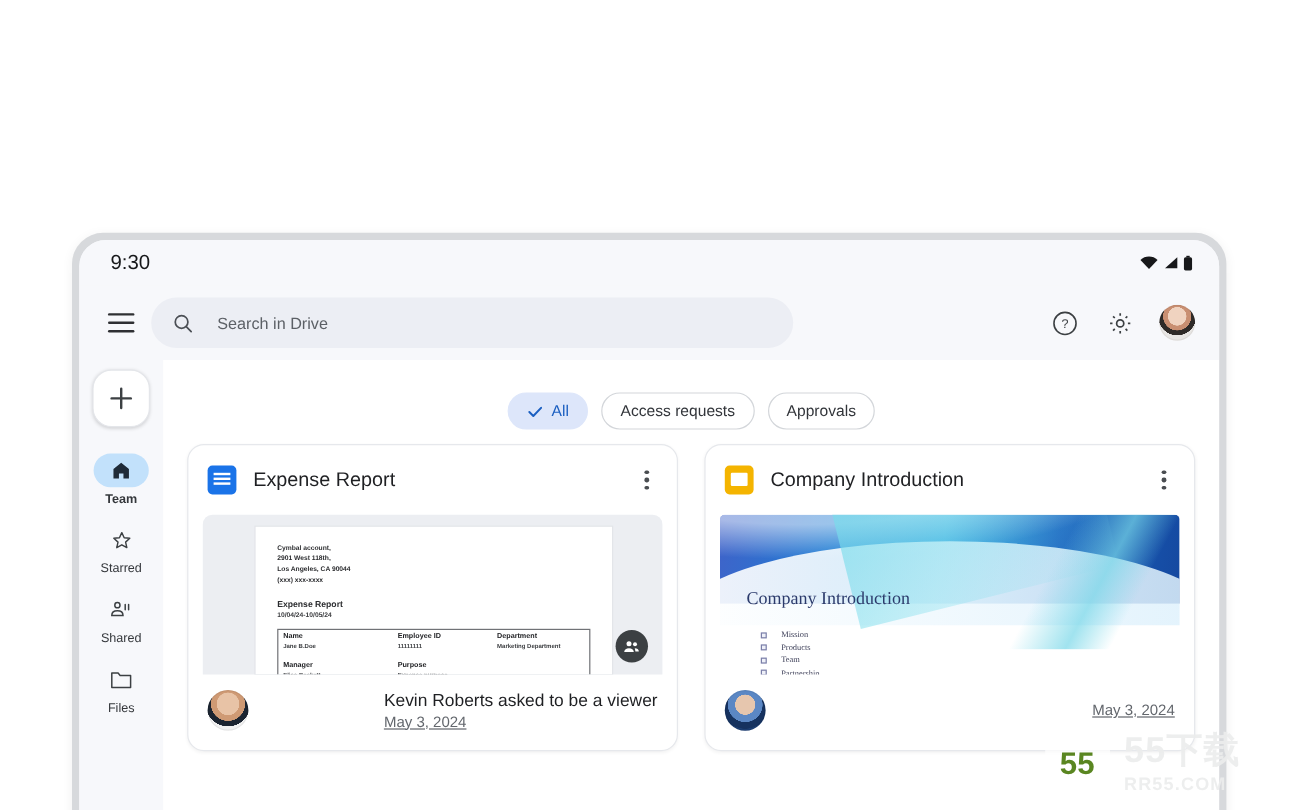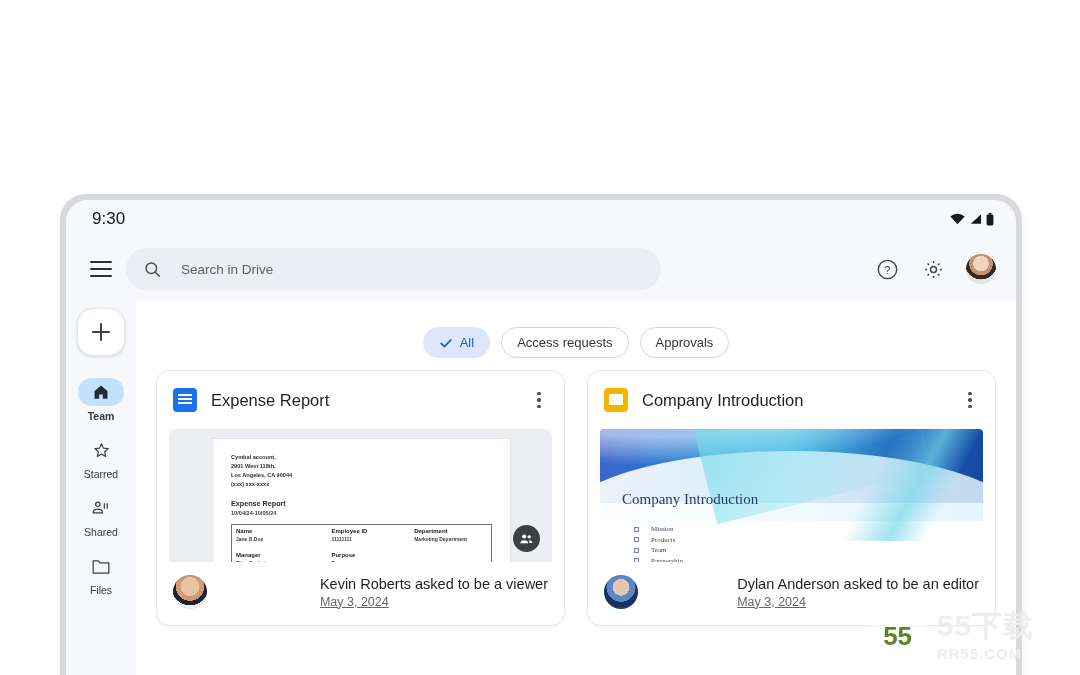--- a/index.html
+++ b/index.html
@@ -444,21 +444,20 @@
                   <div class="slide-b">
                       <span class="sq"></span>
                       <span class="tx">Partnership</span>
                     </div>
                 </div>
               </div>
 
               <div class="activity">
                 <div class="avatar-a avatar-dylan"></div>
                 <div class="act-text">
-                  <div class="act-main">Dylan Anderson asked to be an editor</div>
                   <div class="act-date">May 3, 2024</div>
                 </div>
               </div>
             </div>
 
           </div>
         </div>
       </div>
     </div>
   </div>

